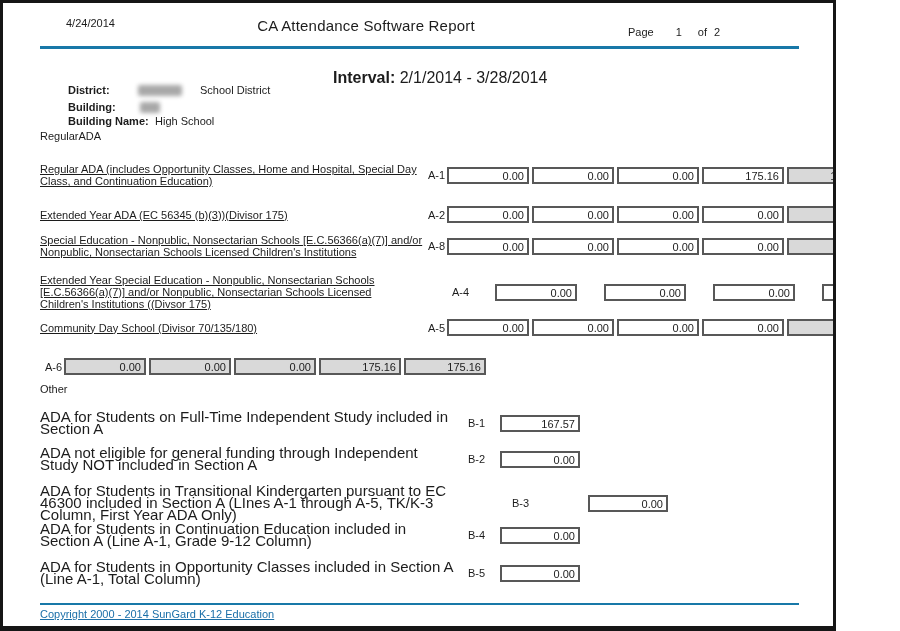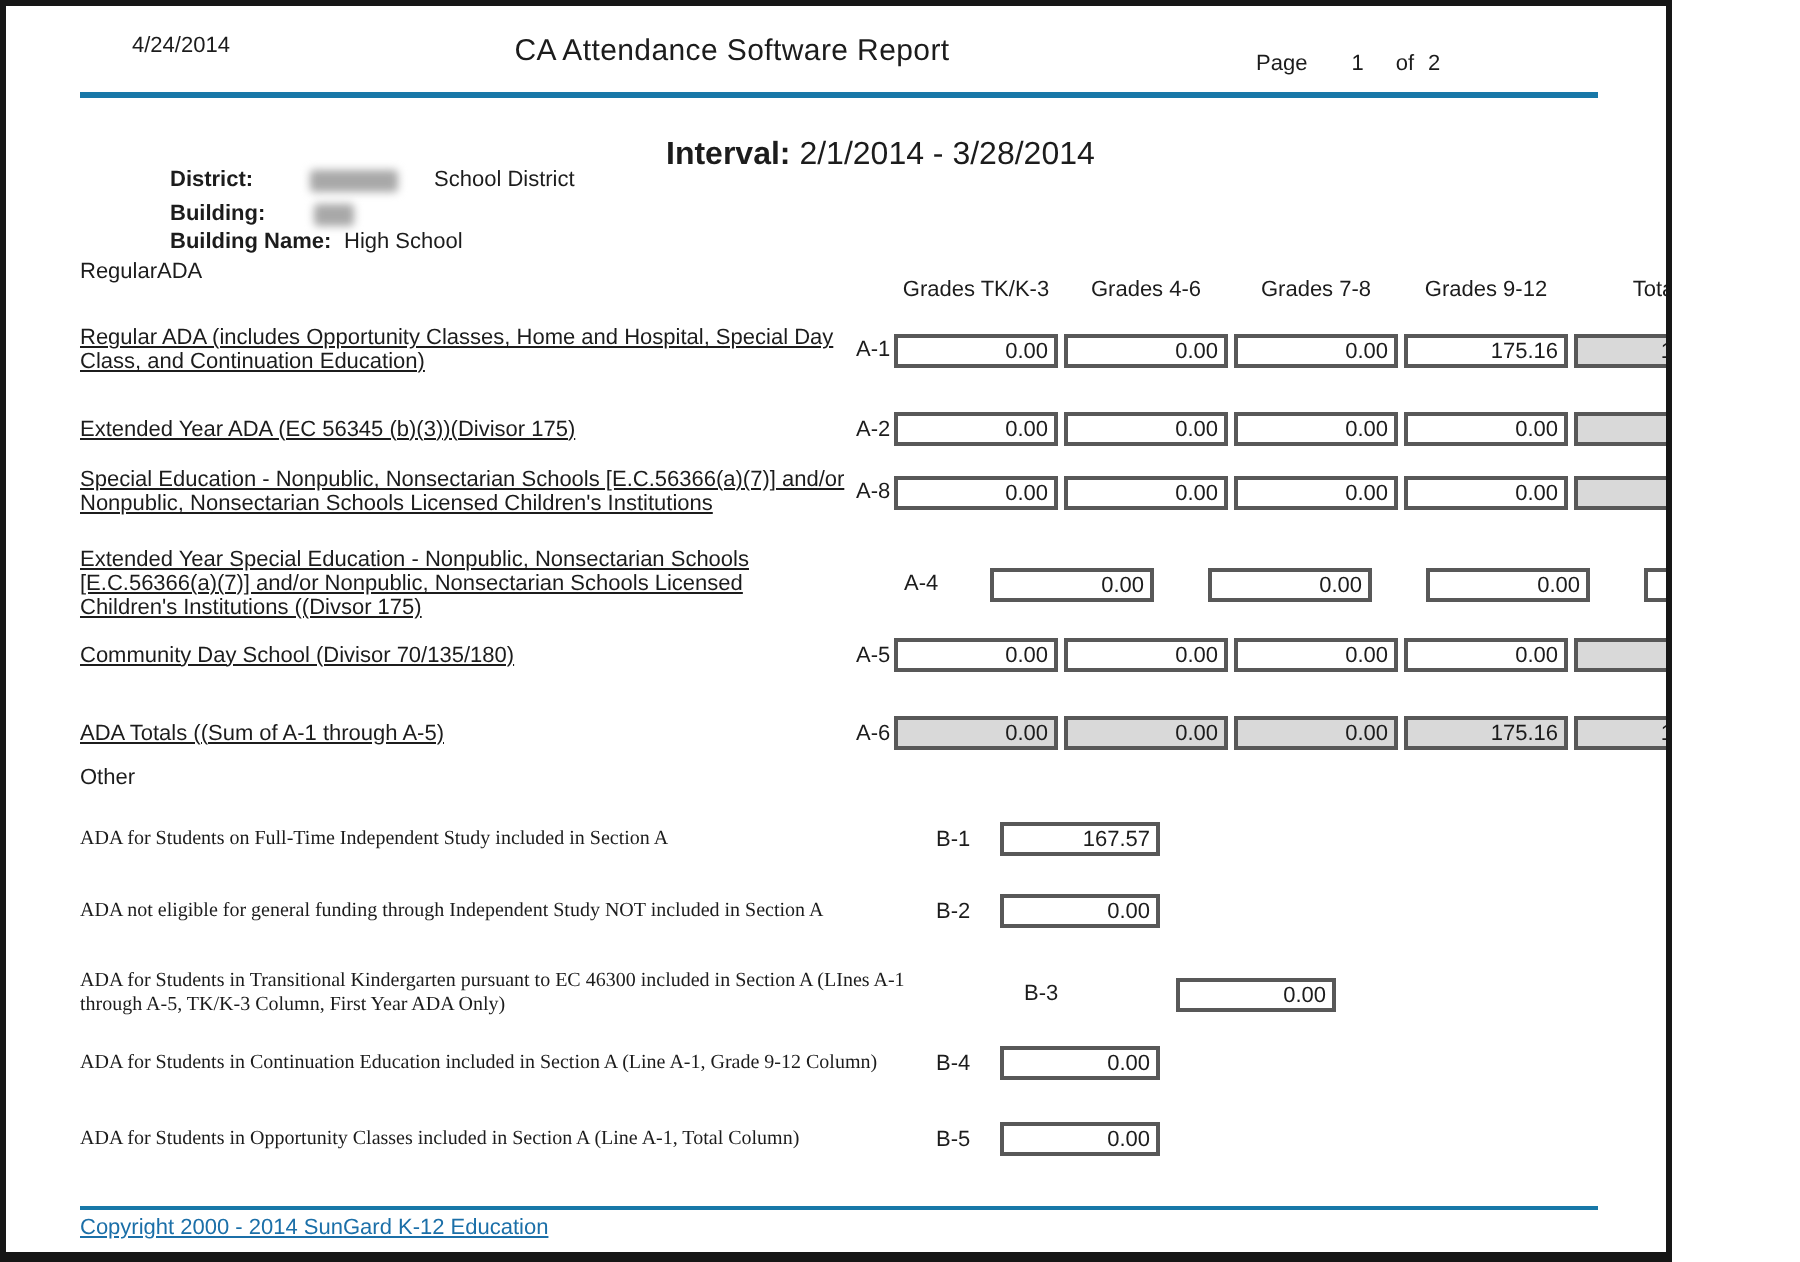--- a/index.html
+++ b/index.html
@@ -14,39 +14,39 @@
   .hdr-page { position: absolute; left: 625px; top: 23px; font-size: 11px; }
   .hdr-page span { margin-right: 0; }
   .pg-gap1 { margin-left: 22px; }
   .pg-gap2 { margin-left: 16px; }
   .pg-gap3 { margin-left: 7px; }
   .rule { position: absolute; left: 37px; width: 759px; background: #1878a8; }
   .rule-top { top: 43px; height: 3px; }
   .rule-bottom { top: 600px; height: 2px; }
   .interval { position: absolute; left: 330px; top: 66px; font-size: 16px; }
   .b { font-weight: bold; }
-  .info-line { position: absolute; left: 82px; font-size: 11px; display: flex; align-items: flex-end; }
+  .info-line { position: absolute; left: 65px; font-size: 11px; display: flex; align-items: flex-end; }
   .il-district { top: 81px; }
   .il-building { top: 98px; }
   .il-bname { top: 112px; }
   .lbl { font-weight: bold; display: inline-block; }
   .lbl-district { width: 70px; }
   .lbl-building { width: 72px; }
   .lbl-bname { width: 87px; }
   .redact { display: inline-block; background: #a8a8a8; filter: blur(2px); border-radius: 2px; }
   .redact-district { width: 44px; height: 11px; margin-right: 18px; }
   .redact-building { width: 20px; height: 11px; }
   .section-title { position: absolute; left: 37px; font-size: 11px; }
   .st-a { top: 127px; }
   .st-b { top: 380px; }
   .col-headers { position: absolute; left: 444px; top: 136px; display: flex; }
   .colh { width: 82px; margin-right: 3px; text-align: center; font-size: 11px; }
   .arow, .brow { position: absolute; left: 37px; display: flex; align-items: center; }
   .desc { flex: 0 0 383px; font-size: 11px; line-height: 12px; text-decoration: underline; }
-  .bdesc { flex: 0 0 420px; font-size: 10px; line-height: 12px; font-family: Liberation Serif, serif; }
+  .bdesc { flex: 0 0 420px; font-size: 15px; line-height: 12px; }
   .code { flex: 0 0 24px; font-size: 11px; padding-left: 5px; }
   .bcode { flex: 0 0 40px; font-size: 11px; padding-left: 8px; }
   .cell {
     width: 82px; height: 17px; margin-right: 3px; flex: 0 0 82px;
     border: 2px solid #585858; background: #ffffff;
     font-size: 11px; text-align: right; padding: 1px 3px 0 0; line-height: 13px;
   }
   .bcell { flex: 0 0 80px; width: 80px; text-align: right; }
   .cell.ro { background: #d9d9d9; }
   .copyright {
@@ -81,27 +81,20 @@
     <span class="lbl lbl-building">Building:</span>
     <span class="redact redact-building"></span>
   </div>
 
   <div class="info-line il-bname">
     <span class="lbl lbl-bname">Building Name:</span>
     <span>High School</span>
   </div>
 
   <div class="section-title st-a">RegularADA</div>
-  <div class="col-headers" id="col-headers">
-      <div class="colh">Grades TK/K-3</div>
-      <div class="colh">Grades 4-6</div>
-      <div class="colh">Grades 7-8</div>
-      <div class="colh">Grades 9-12</div>
-      <div class="colh">Total</div>
-    </div>
   <div id="rows-a">
       <div class="arow" style="top: 160px;">
         <div class="desc">Regular ADA (includes Opportunity Classes, Home and Hospital, Special Day Class, and Continuation Education)</div>
         <div class="code">A-1</div>
         <div class="cell">0.00</div>
         <div class="cell">0.00</div>
         <div class="cell">0.00</div>
         <div class="cell">175.16</div>
         <div class="cell ro">175.16</div>
       </div>
@@ -135,21 +128,20 @@
       <div class="arow" style="top: 316px;">
         <div class="desc">Community Day School (Divisor 70/135/180)</div>
         <div class="code">A-5</div>
         <div class="cell">0.00</div>
         <div class="cell">0.00</div>
         <div class="cell">0.00</div>
         <div class="cell">0.00</div>
         <div class="cell ro">0.00</div>
       </div>
       <div class="arow" style="top: 355px;">
-        <div class="desc">ADA Totals ((Sum of A-1 through A-5)</div>
         <div class="code">A-6</div>
         <div class="cell ro">0.00</div>
         <div class="cell ro">0.00</div>
         <div class="cell ro">0.00</div>
         <div class="cell ro">175.16</div>
         <div class="cell ro">175.16</div>
       </div>
     </div>
 
   <div class="section-title st-b">Other</div>

